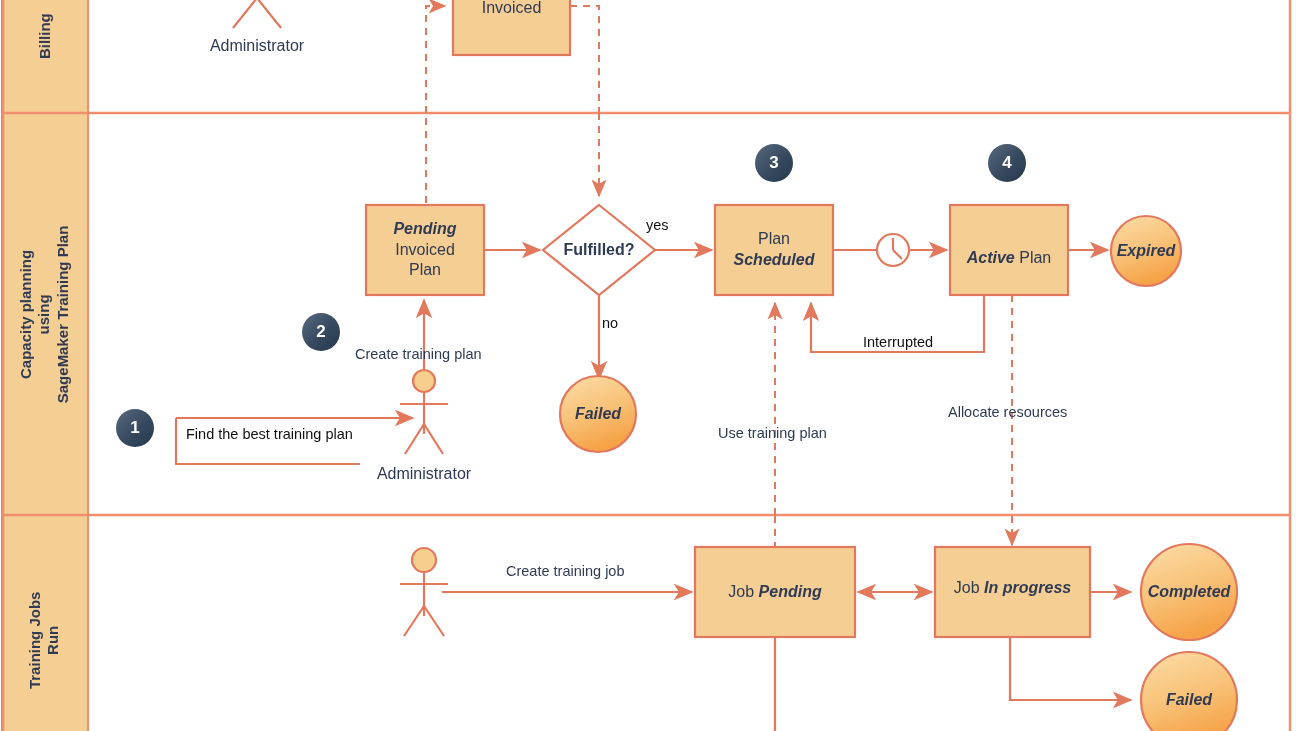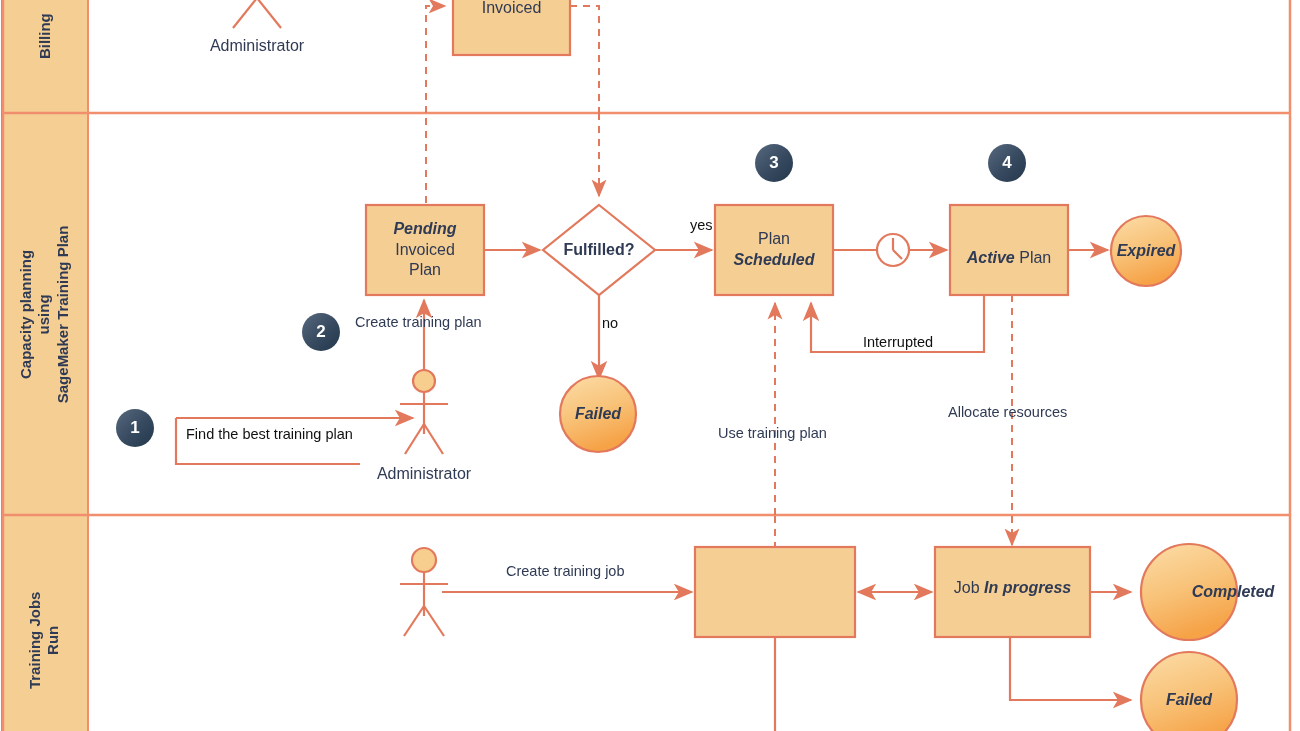--- a/index.html
+++ b/index.html
@@ -254,48 +254,54 @@
   </div>
 
   <div class="node-text" style="left:1111px;top:216px;width:70px;height:70px;">
     <b>Expired</b>
   </div>
 
   <div class="node-text" style="left:560px;top:376px;width:76px;height:76px;">
     <b>Failed</b>
   </div>
 
+  <div class="node-text" style="left:695px;top:547px;width:160px;height:90px;">
+    <div>
+      <span>Job</span>
+      <b>Pending</b>
+    </div>
+  </div>
 
   <div class="node-text" style="left:935px;top:547px;width:155px;height:82px;">
     <div>
       <span>Job</span>
       <b>In progress</b>
     </div>
   </div>
 
-  <div class="node-text" style="left:1141px;top:562px;width:96px;height:60px;margin-left:44px;">
+  <div class="node-text" style="left:1141px;top:562px;width:96px;height:60px;">
     <b>Completed</b>
   </div>
 
   <div class="node-text" style="left:1141px;top:670px;width:96px;height:60px;">
     <b>Failed</b>
   </div>
 
   <div class="actor-label" style="left:187px;top:36px;width:140px;">Administrator</div>
 
   <div class="actor-label" style="left:354px;top:464px;width:140px;">Administrator</div>
 
 
-  <div class="edge-label black" style="left:646px;top:217px;margin-left:44px;">yes</div>
+  <div class="edge-label black" style="left:646px;top:217px;">yes</div>
 
   <div class="edge-label black" style="left:602px;top:315px;">no</div>
 
   <div class="edge-label black" style="left:186px;top:426px;">Find the best training plan</div>
 
-  <div class="edge-label" style="left:355px;top:314px;">Create training plan</div>
+  <div class="edge-label" style="left:355px;top:346px;">Create training plan</div>
 
   <div class="edge-label black" style="left:863px;top:334px;">Interrupted</div>
 
   <div class="edge-label" style="left:718px;top:404px;margin-top:21px;">Use training plan</div>
 
   <div class="edge-label" style="left:948px;top:404px;">Allocate resources</div>
 
   <div class="edge-label" style="left:506px;top:563px;">Create training job</div>
 
   <div class="badge-num" style="left:116px;top:409px;width:38px;height:38px;border-radius:50%;background:linear-gradient(135deg,#56697F 0%,#36495F 55%,#24384C 100%);">

